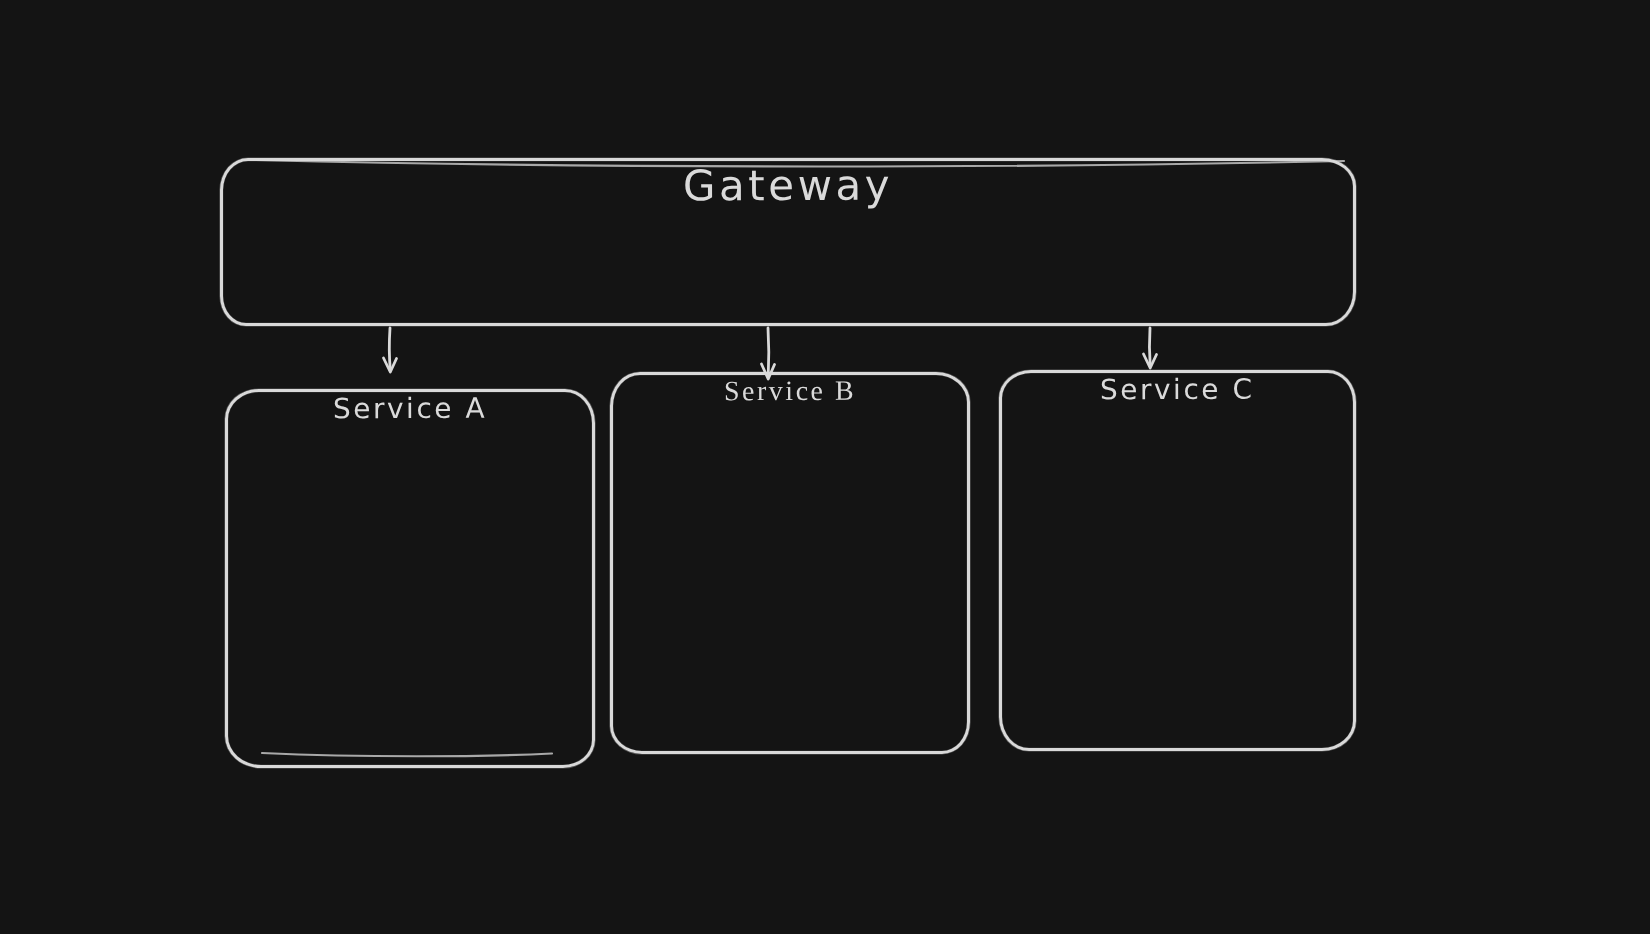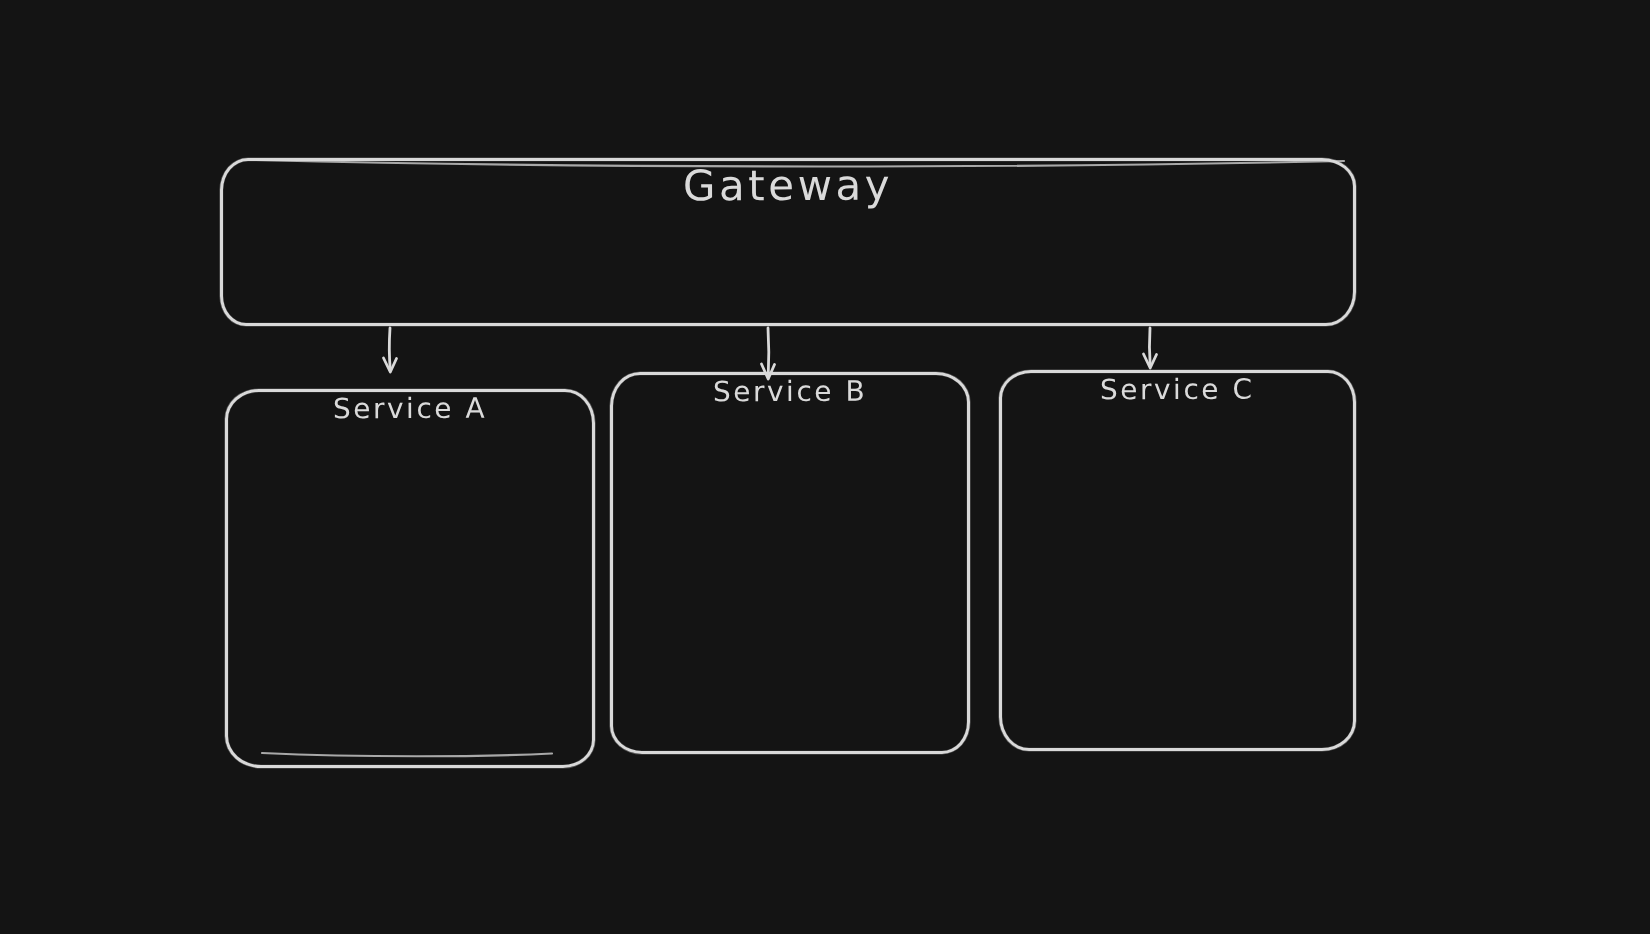--- a/index.html
+++ b/index.html
@@ -25,20 +25,21 @@
     left: 220px; top: 158px; width: 1136px; height: 168px;
     border-radius: 28px 34px 30px 26px / 32px 28px 34px 30px;
   }
   .node--service-a {
     left: 225px; top: 389px; width: 370px; height: 379px;
     border-radius: 34px 30px 32px 36px / 30px 34px 28px 32px;
   }
   .node--service-b {
     left: 610px; top: 372px; width: 360px; height: 382px;
     border-radius: 30px 34px 28px 32px / 34px 30px 32px 28px;
+    font-family: Liberation Serif, serif;
   }
   .node--service-c {
     left: 999px; top: 370px; width: 357px; height: 381px;
     border-radius: 32px 28px 34px 30px / 28px 32px 30px 34px;
   }
   .node-label {
     color: #dadada;
     letter-spacing: 2.5px;
     transform: rotate(-0.2deg);
     white-space: nowrap;

